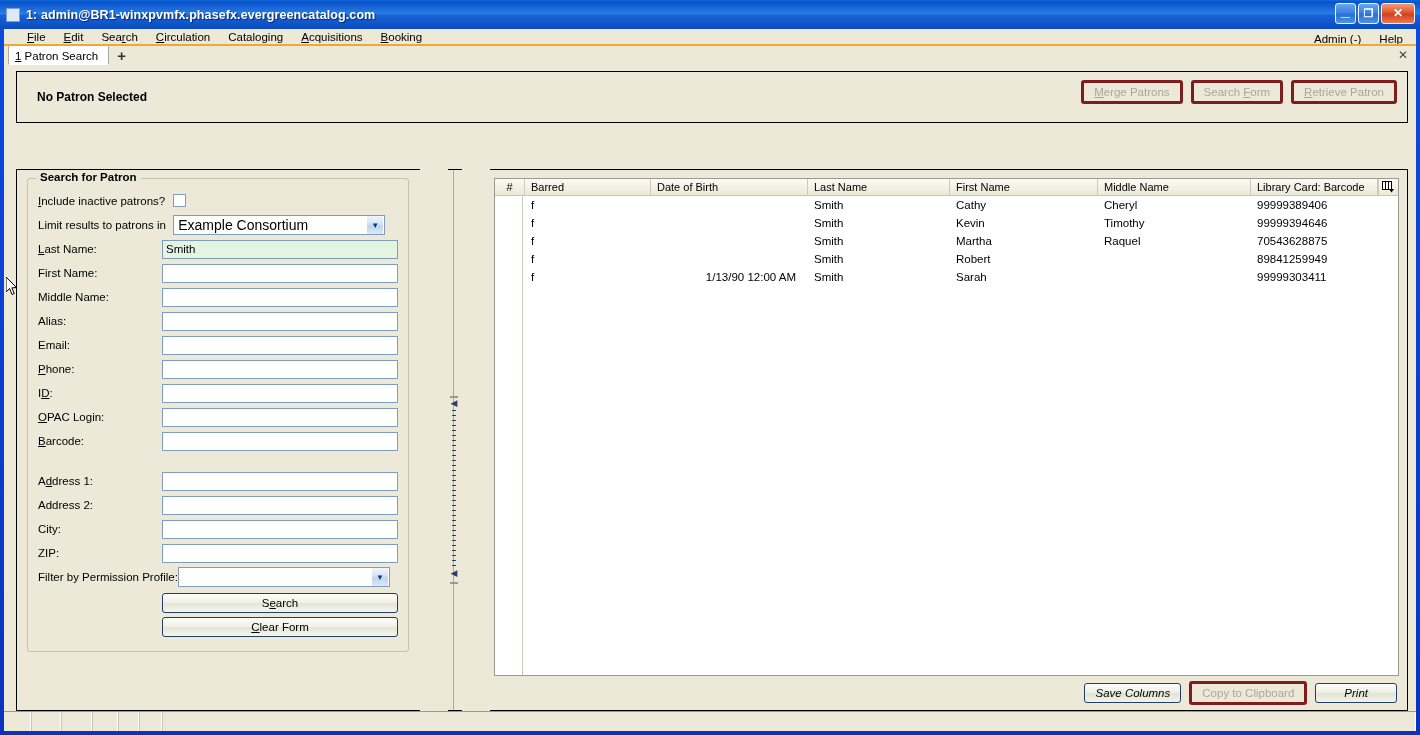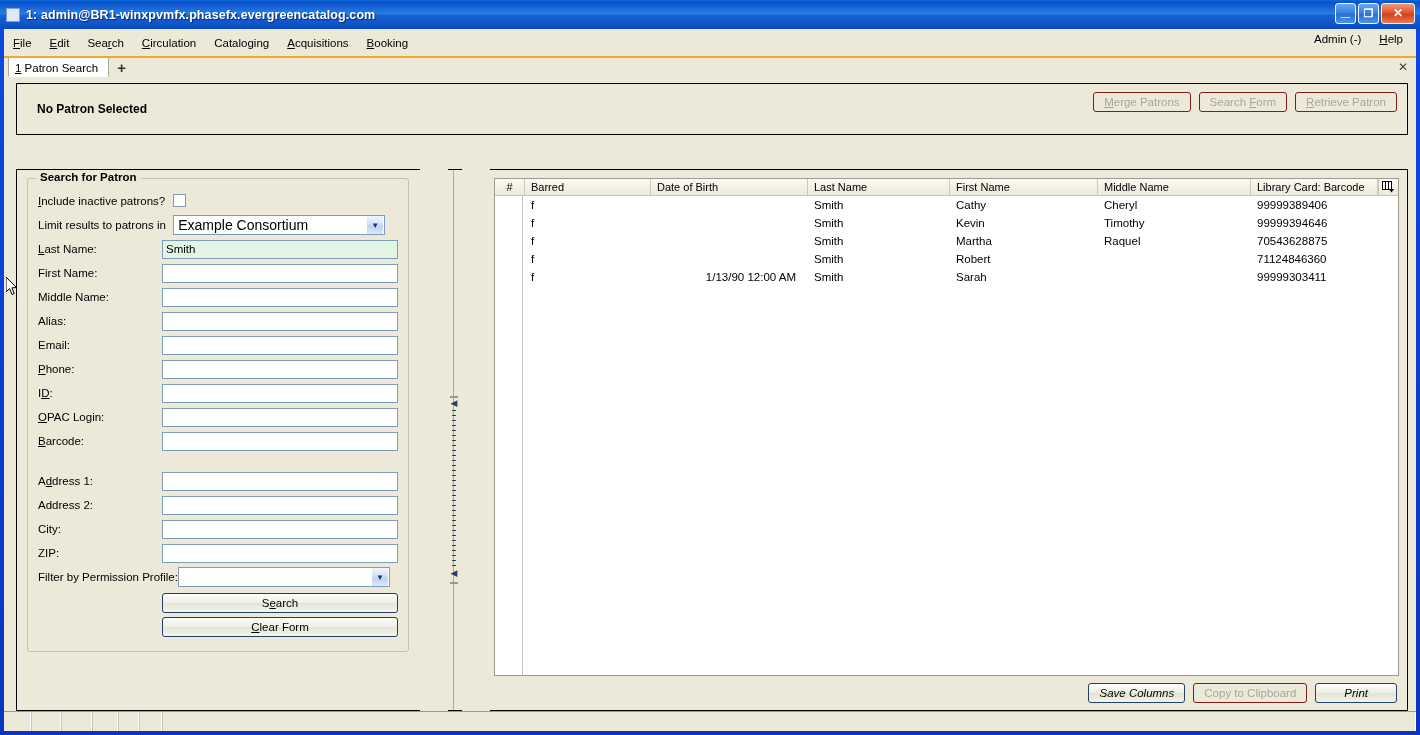--- a/index.html
+++ b/index.html
@@ -82,25 +82,25 @@
 
   
   .client {
     background: #ece9d8;
     height: 702px;
     position: relative;
   }
 
   
   .menubar {
-    height: 27px;
-    background: #ece9d8;
-    display: flex;
-    align-items: center;
-    padding: 0 0;
+    height: 15px;
+    background: #ece9d8;
+    display: flex;
+    align-items: center;
+    padding: 0 14px;
     position: relative;
     border-bottom: none;
   }
   .menu-item {
     padding: 2px 9px;
     font-size: 11.5px;
     color: #000;
     cursor: default;
     white-space: nowrap;
   }
@@ -168,21 +168,21 @@
     font-weight: bold;
     color: #000;
   }
   .patron-actions {
     position: absolute;
     right: 10px; top: 8px;
     display: flex;
     gap: 8px;
   }
   .xpbtn {
-    border: 1px solid #7f1d1d;
+    border: 3px solid #7f1d1d;
     border-radius: 3px;
     background: #ece9d8;
     color: #aaa69b;
     font-size: 11.5px;
     padding: 3px 10px;
     cursor: default;
     white-space: nowrap;
   }
   .xpbtn.enabled {
     border: 1px solid #21416b;
@@ -720,21 +720,21 @@
               <div class="gc" style="flex:1">70543628875</div>
             </div>
 
             <div class="grow">
               <div class="gc num" style="width:30px">4</div>
               <div class="gc" style="width:126px">f</div>
               <div class="gc dob" style="width:157px"></div>
               <div class="gc" style="width:142px">Smith</div>
               <div class="gc" style="width:148px">Robert</div>
               <div class="gc" style="width:153px"></div>
-              <div class="gc" style="flex:1">71124846360</div>
+              <div class="gc" style="flex:1">89841259949</div>
             </div>
 
             <div class="grow">
               <div class="gc num" style="width:30px">5</div>
               <div class="gc" style="width:126px">f</div>
               <div class="gc dob" style="width:157px">1/13/90 12:00 AM</div>
               <div class="gc" style="width:142px">Smith</div>
               <div class="gc" style="width:148px">Sarah</div>
               <div class="gc" style="width:153px"></div>
               <div class="gc" style="flex:1">99999303411</div>

